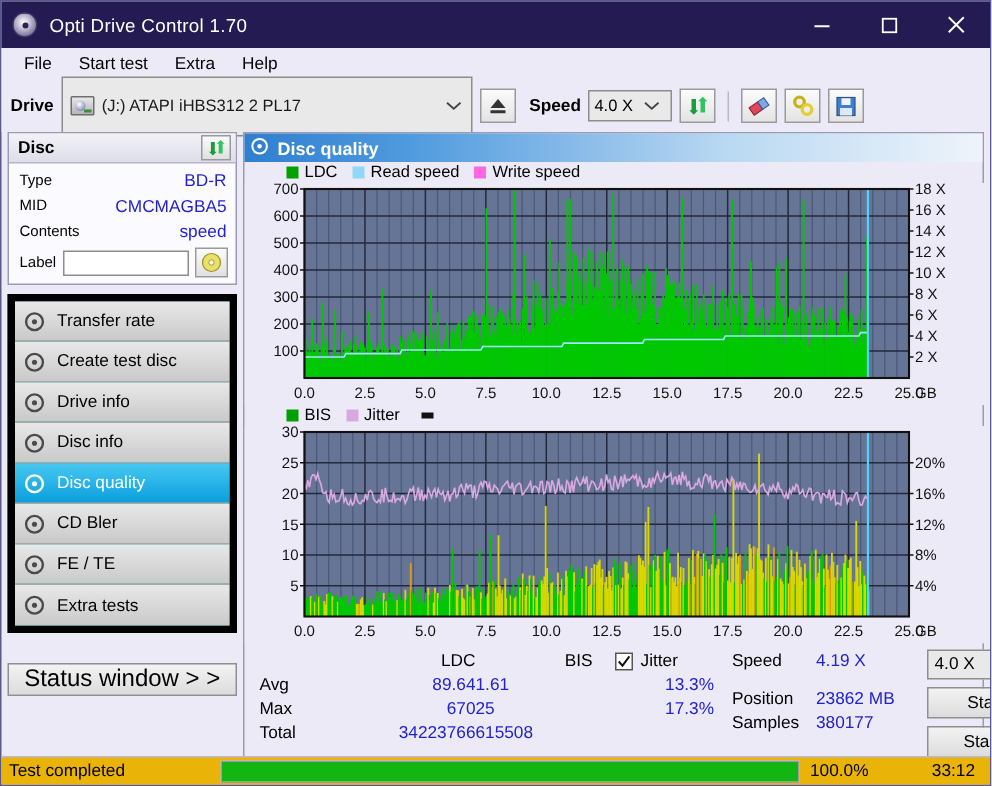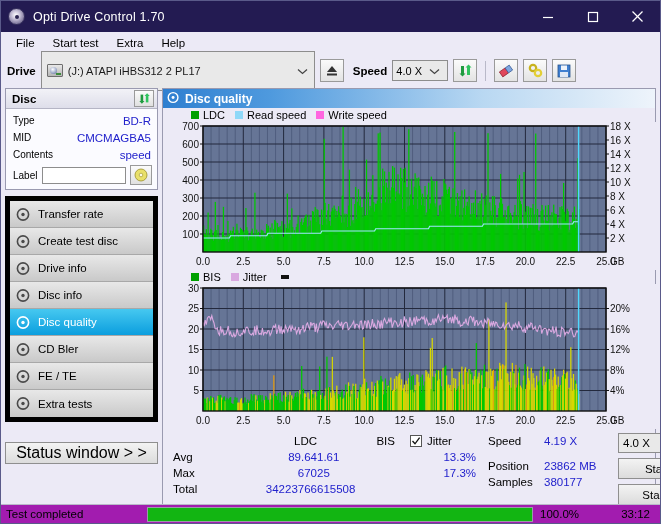--- a/index.html
+++ b/index.html
@@ -185,21 +185,21 @@
     margin-bottom: 5px;
   }
   .act-btn {
     height: 21px; background: linear-gradient(#f3f3f3,#dcdcdc); border: 1px solid #8f8f8f;
     display: flex; align-items: center; justify-content: center;
     font-size: 11.5px; margin-bottom: 5px;
   }
   
   #statusbar {
     height: 19px; flex: 0 0 auto; display: flex; align-items: center;
-    background: #a21caf; border-top: 1px solid #b9b9c9;
+    background: #eab308; border-top: 1px solid #b9b9c9;
     font-size: 11.5px;
     justify-content: flex-end;
   }
   #sb-text { width: 146px; padding-left: 5px; }
   #sb-prog {
     flex: 1 1 auto; height: 15px; background: #f4f4f8; border: 1px solid #9a9aaa;
     position: relative; margin-right: 3px;
   }
   #sb-fill { position: absolute; left: 0; top: 0; bottom: 0; width: 100%; background: #12b512; }
   #sb-pct { width: 54px; padding-left: 4px; }

